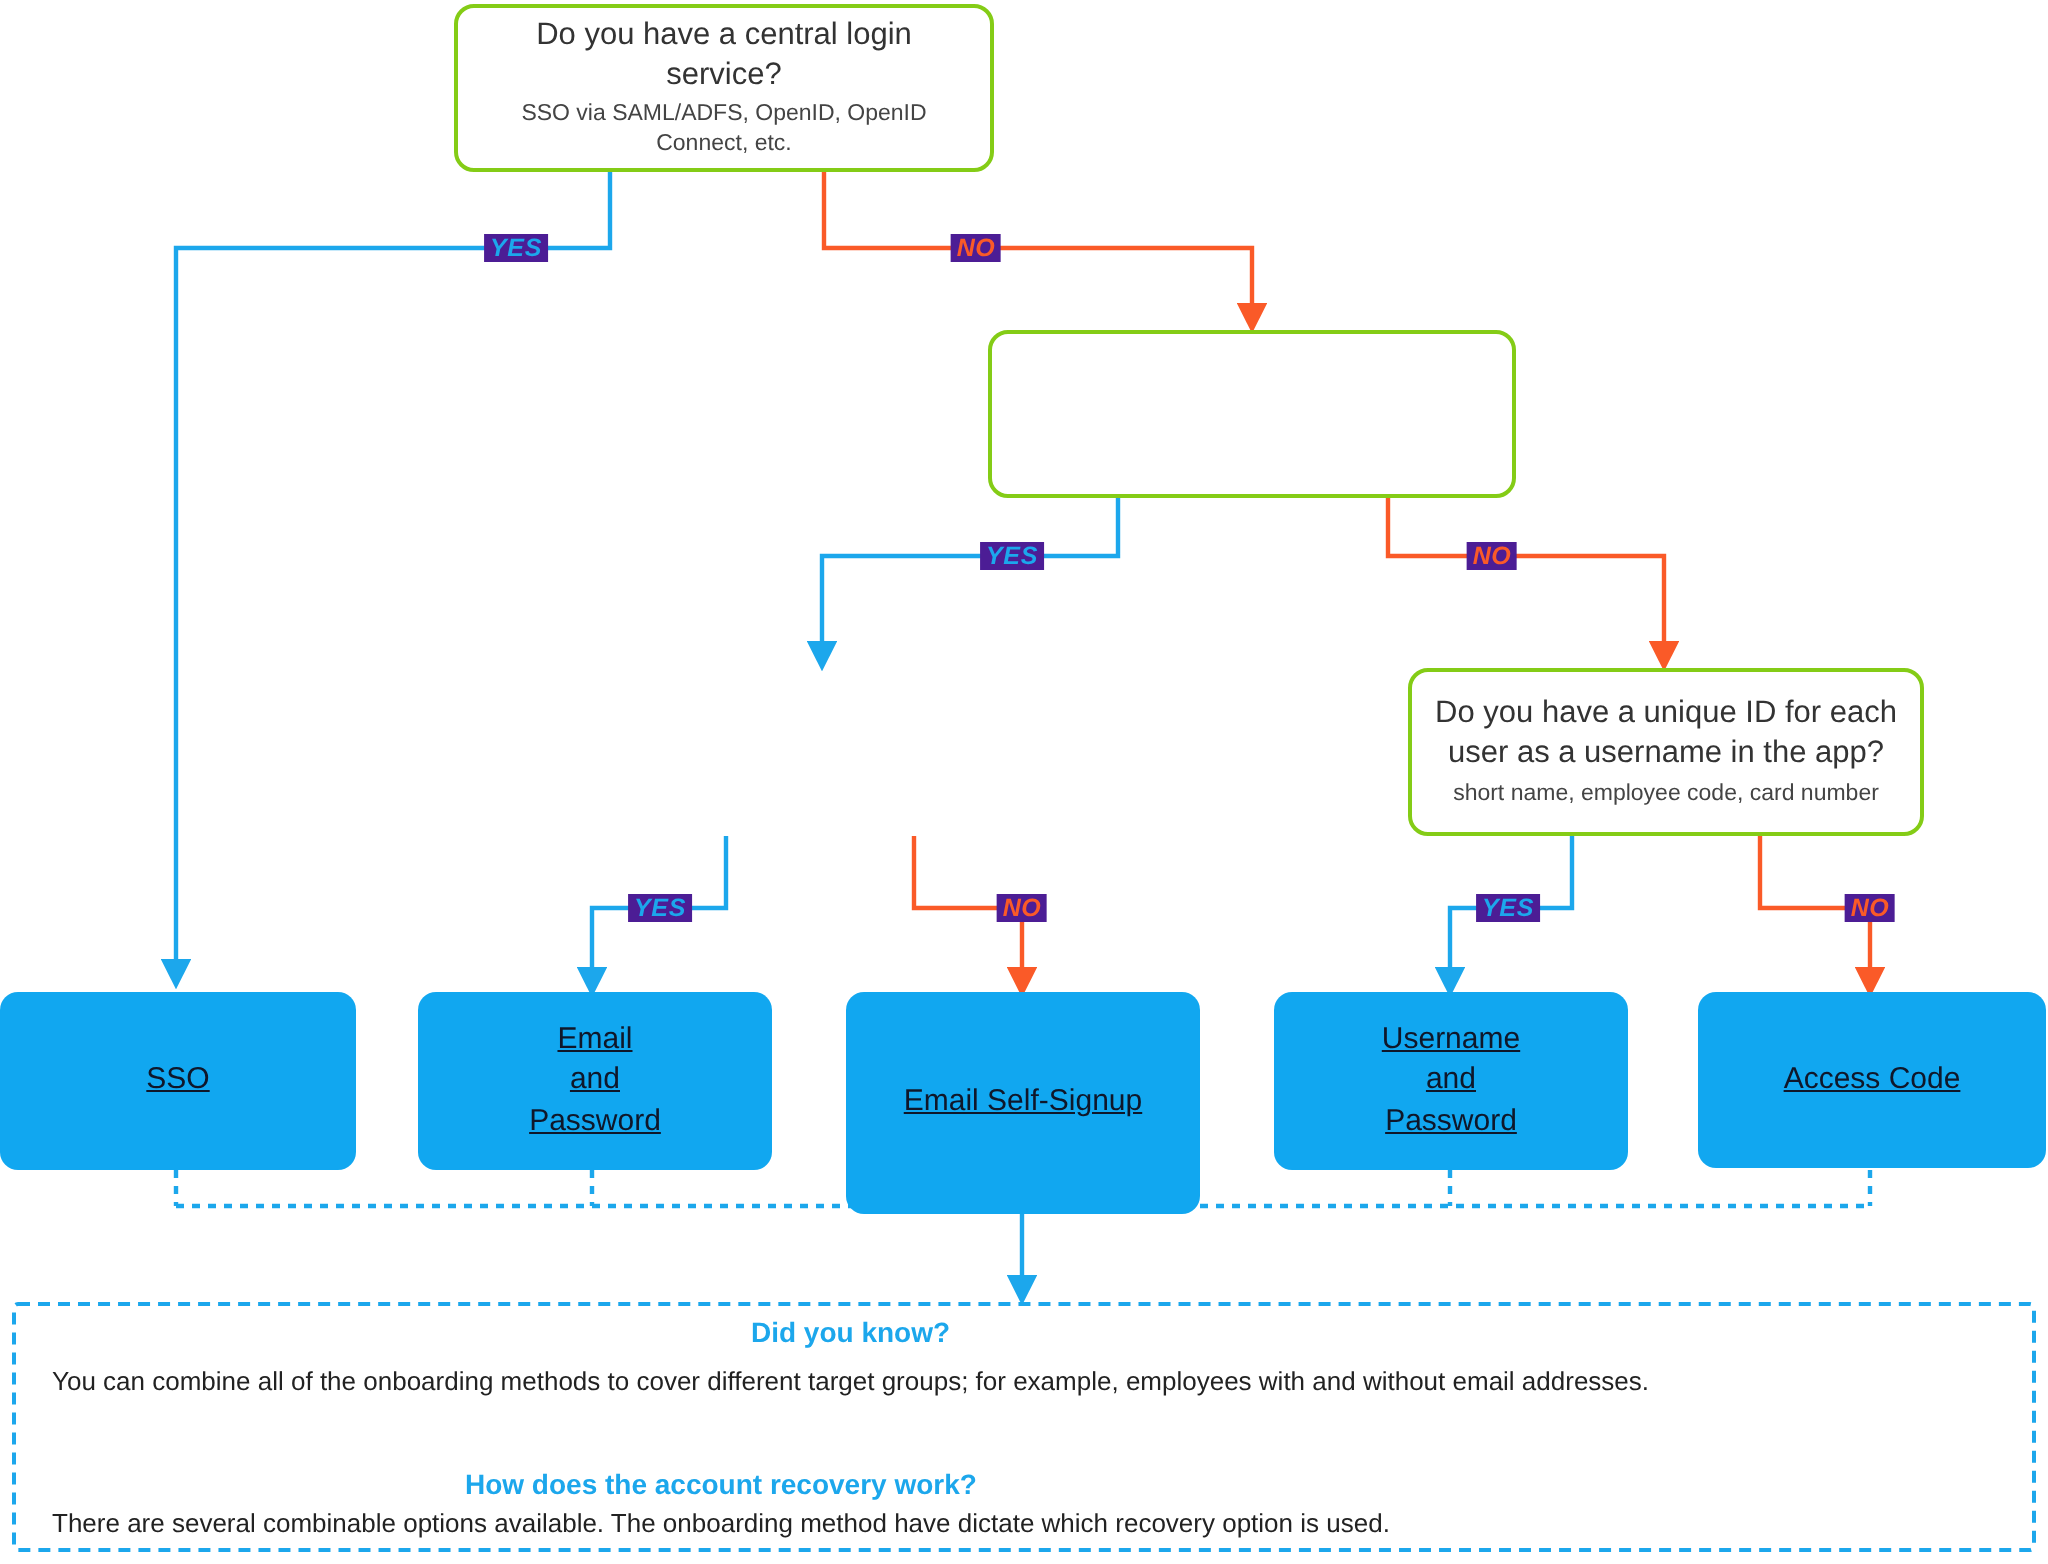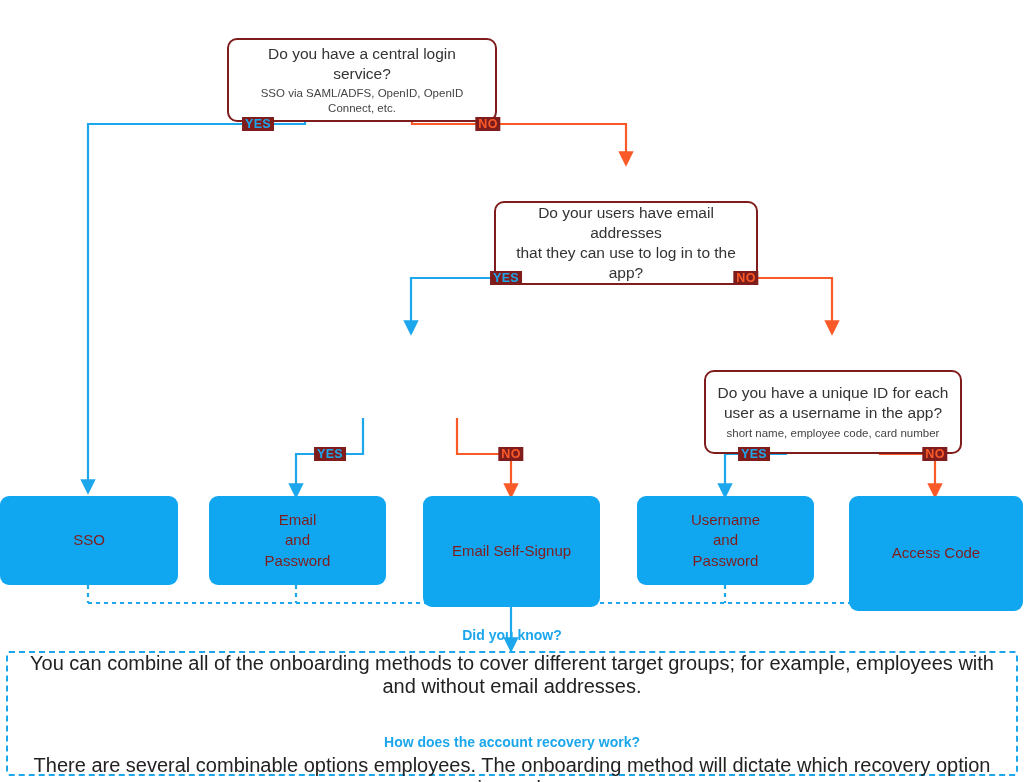--- a/index.html
+++ b/index.html
@@ -20,30 +20,29 @@
     left:0; top:0;
     width:1024px; height:782px;
     pointer-events:none;
   }
 
   
   .qnode{
     position:absolute;
     box-sizing:border-box;
     background:#ffffff;
-    border:2px solid #7f1d1d;
+    border:2px solid #84cc16;
     border-radius:10px;
     display:flex;
     flex-direction:column;
     align-items:center;
     justify-content:center;
     text-align:center;
     padding:4px 10px;
     z-index:3;
-    margin-top:36px;
   }
   .qnode .q-title{
     color:#333333;
     font-size:15.5px;
     line-height:1.28;
     white-space:pre-line;
   }
   .qnode .q-sub{
     color:#444444;
     font-size:11.5px;
@@ -54,38 +53,40 @@
   
   .rnode{
     position:absolute;
     box-sizing:border-box;
     background:#11A7F0;
     border-radius:9px;
     display:flex;
     align-items:center;
     justify-content:center;
     text-align:center;
-    color:#7f1d1d;
+    color:#0f172a;
     font-size:15px;
     line-height:1.35;
     white-space:pre-line;
     z-index:3;
+    text-decoration:underline;
   }
 
   
   .elabel{
     position:absolute;
     font-size:12.5px;
     font-weight:bold;
     letter-spacing:.3px;
-    background:#7f1d1d;
+    background:#4c1d95;
     padding:0 3px;
     z-index:4;
     transform:translate(-50%,-50%);
     white-space:nowrap;
+    font-style:italic;
   }
   .elabel.yes{color:#1CA7EC;}
   .elabel.no{color:#FA5A28;margin-left:24px;}
 
   
   #infopanel{
     position:absolute;
     box-sizing:border-box;
     left:6px; top:651px;
     width:1012px; height:125px;
@@ -100,21 +101,21 @@
     padding:4px 18px;
   }
   #infopanel .ip-head{
     color:#1CA7EC;
     font-weight:bold;
     font-size:14px;
     text-align:center;
   }
   #infopanel .ip-body{
     color:#222222;
-    font-size:20px;
+    font-size:13px;
     text-align:center;
     margin-top:9px;
   }
   #infopanel .ip-block2{margin-top:36px;}
   #infopanel .ip-block2 .ip-body{margin-top:4px;}
 </style>
 </head>
 <body>
 
 <div id="canvas">
@@ -159,22 +160,20 @@
       <path stroke="#1CA7EC" d="M 511 603 L 511 645" marker-end="url(#arrowBlue)"></path>
     </g>
   </svg>
 
   <div class="qnode" style="left:227px; top:2px; width:270px; height:84px;">
     <div class="q-title">Do you have a central login service?</div>
     <div class="q-sub">SSO via SAML/ADFS, OpenID, OpenID Connect, etc.</div>
   </div>
 
   <div class="qnode" style="left:494px; top:165px; width:264px; height:84px;">
-    <div class="q-title">Do your users have email addresses
-that they can use to log in to the app?</div>
   </div>
 
 
   <div class="qnode" style="left:704px; top:334px; width:258px; height:84px;">
     <div class="q-title">Do you have a unique ID for each
 user as a username in the app?</div>
     <div class="q-sub">short name, employee code, card number</div>
   </div>
 
   <div class="rnode" style="left:0px; top:496px; width:178px; height:89px;">SSO</div>
@@ -182,38 +181,38 @@
   <div class="rnode" style="left:209px; top:496px; width:177px; height:89px;">Email
 and
 Password</div>
 
   <div class="rnode" style="left:423px; top:496px; width:177px; height:111px;">Email Self-Signup</div>
 
   <div class="rnode" style="left:637px; top:496px; width:177px; height:89px;">Username
 and
 Password</div>
 
-  <div class="rnode" style="left:849px; top:496px; width:174px; height:115px;">Access Code</div>
+  <div class="rnode" style="left:849px; top:496px; width:174px; height:88px;">Access Code</div>
 
   <div class="elabel yes" style="left:258px; top:124px;">YES</div>
   <div class="elabel no" style="left:464px; top:124px;">NO</div>
 
   <div class="elabel yes" style="left:506px; top:278px;">YES</div>
   <div class="elabel no" style="left:722px; top:278px;">NO</div>
 
   <div class="elabel yes" style="left:330px; top:454px;">YES</div>
   <div class="elabel no" style="left:487px; top:454px;">NO</div>
 
   <div class="elabel yes" style="left:754px; top:454px;">YES</div>
   <div class="elabel no" style="left:911px; top:454px;">NO</div>
 
   <div id="infopanel">
     <div class="ip-block">
       <div class="ip-head">Did you know?</div>
       <div class="ip-body">You can combine all of the onboarding methods to cover different target groups; for example, employees with and without email addresses.</div>
     </div>
     <div class="ip-block ip-block2">
       <div class="ip-head">How does the account recovery work?</div>
-      <div class="ip-body">There are several combinable options employees. The onboarding method will dictate which recovery option is used.</div>
+      <div class="ip-body">There are several combinable options available. The onboarding method have dictate which recovery option is used.</div>
     </div>
   </div>
 
 </div>
 
 </body></html>

